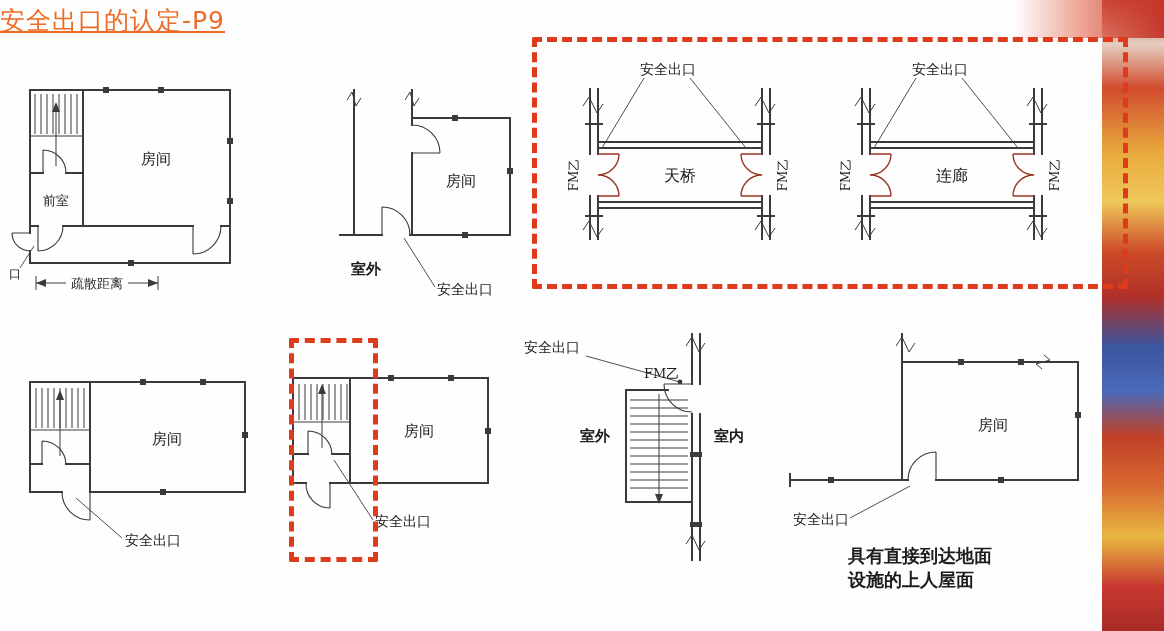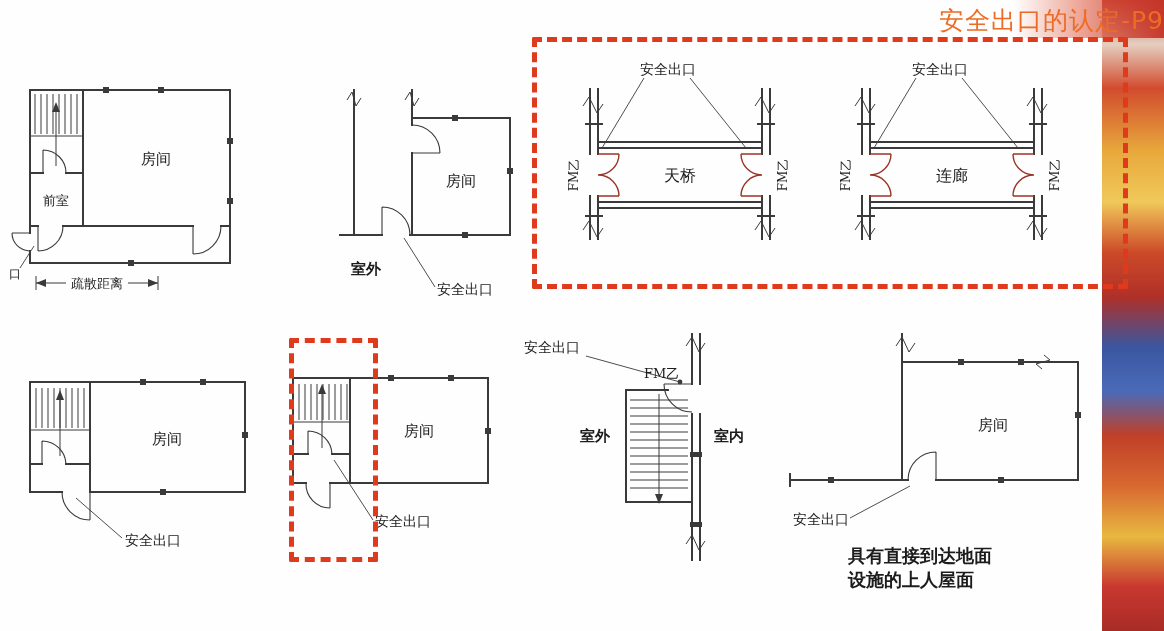--- a/index.html
+++ b/index.html
@@ -5,22 +5,22 @@
   html,body{margin:0;padding:0;background:#fff;}
   #page{position:relative;width:1164px;height:631px;background:#fefefe;overflow:hidden;
         font-family:"DejaVu Sans",sans-serif;}
   
   #strip{position:absolute;right:0;top:0;width:62px;height:631px;z-index:0;
     background:linear-gradient(180deg,#c0372e 0%,#e5cfc0 7%,#d24b2e 14%,#e8a93c 24%,
       #f0c85a 32%,#cc4a28 40%,#b03028 47%,#3a56a0 55%,#4a6ab8 62%,#c04028 69%,
       #d86830 77%,#e8b840 85%,#c83830 93%,#a82c26 100%);}
   #corner{position:absolute;right:0;top:0;width:150px;height:38px;z-index:0;
     background:linear-gradient(to left,rgba(196,52,40,.95),rgba(222,90,62,.55) 55%,rgba(255,255,255,0) 100%);}
-  #title{position:absolute;top:4px;left:0;width:100%;text-align:right;z-index:3;
-    font-size:25px;letter-spacing:1px;color:#ED6B24;}
+  #title{position:absolute;top:4px;left:0;width:100%;text-align:left;z-index:3;
+    font-size:25px;letter-spacing:1px;color:#ED6B24;text-decoration:underline;}
   .hbox{position:absolute;border:5px dashed #E03A1C;z-index:2;border-radius:2px;}
   #box-bridges{left:532px;top:37px;width:586px;height:242px;}
   #box-stair{left:289px;top:338px;width:79px;height:214px;}
   svg{position:absolute;z-index:1;overflow:visible;}
   svg text{font-family:"DejaVu Serif","DejaVu Sans",serif;fill:#1c1c1c;}
   .f12{font-size:12px}.f13{font-size:13px}.f14{font-size:14px}
   .f15{font-size:15px}.f16{font-size:16px}
   .f18{font-size:18px;font-weight:bold}
   .b{font-weight:bold}
   .mid{text-anchor:middle}

